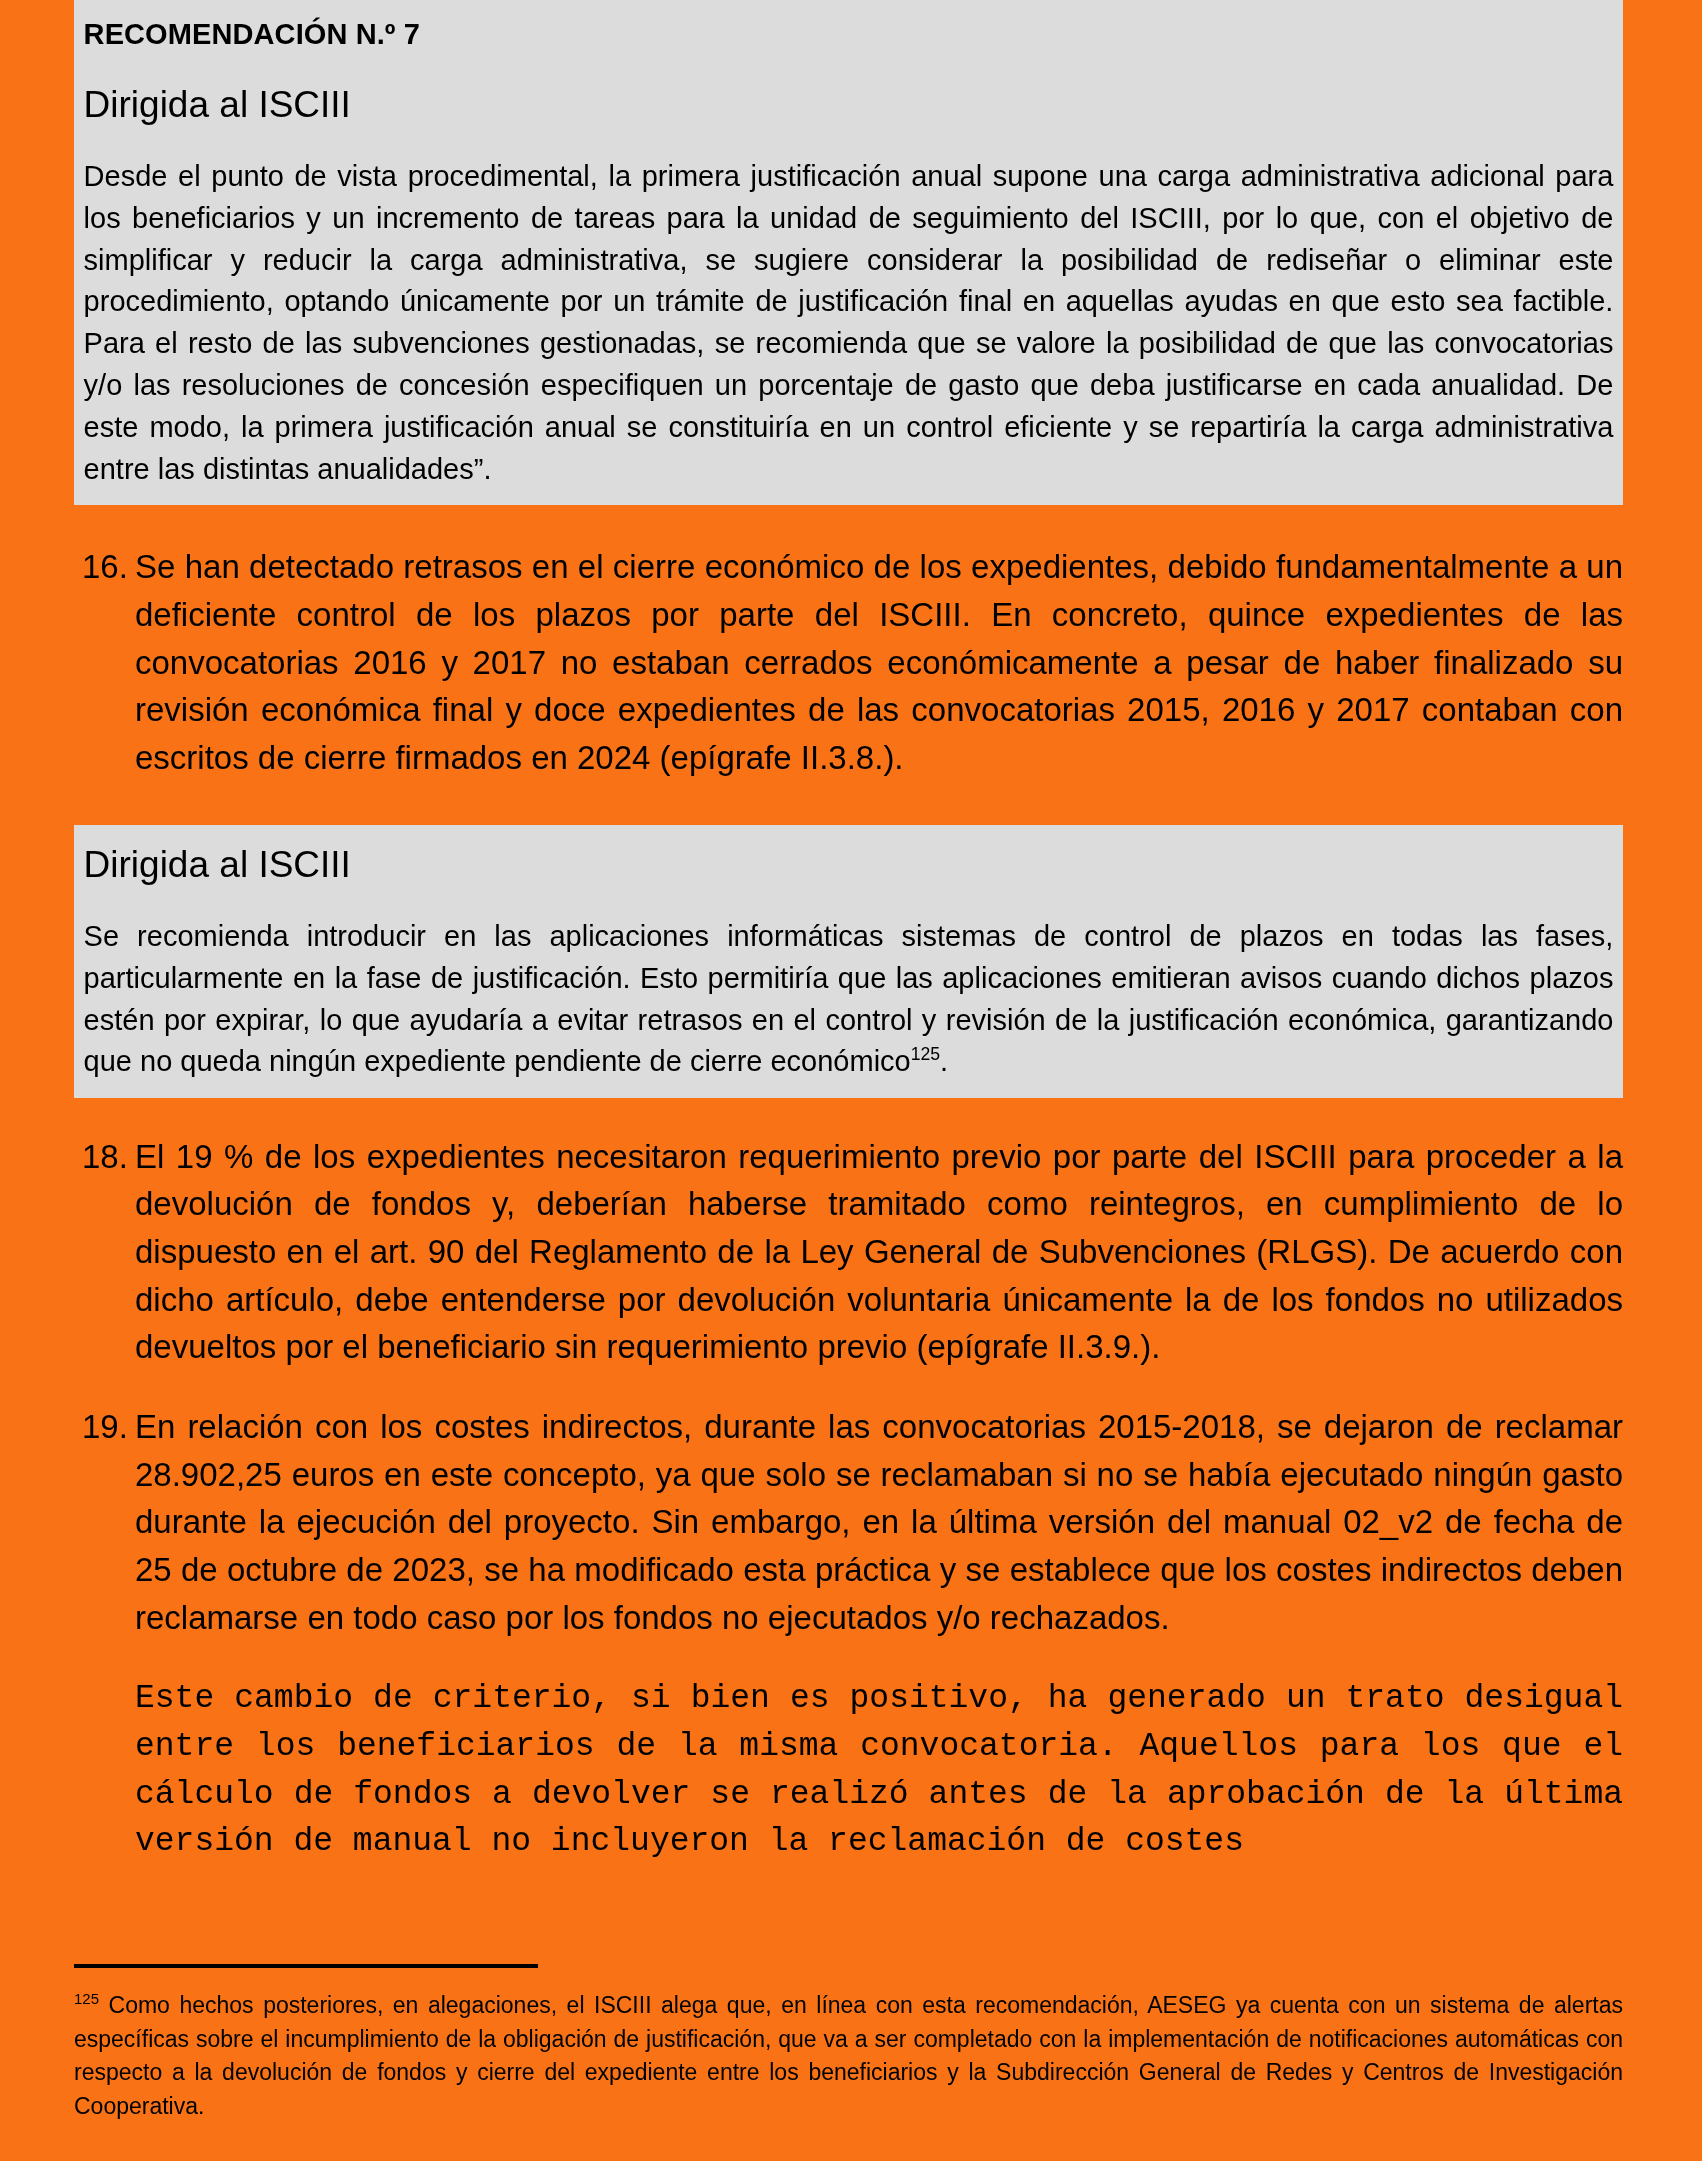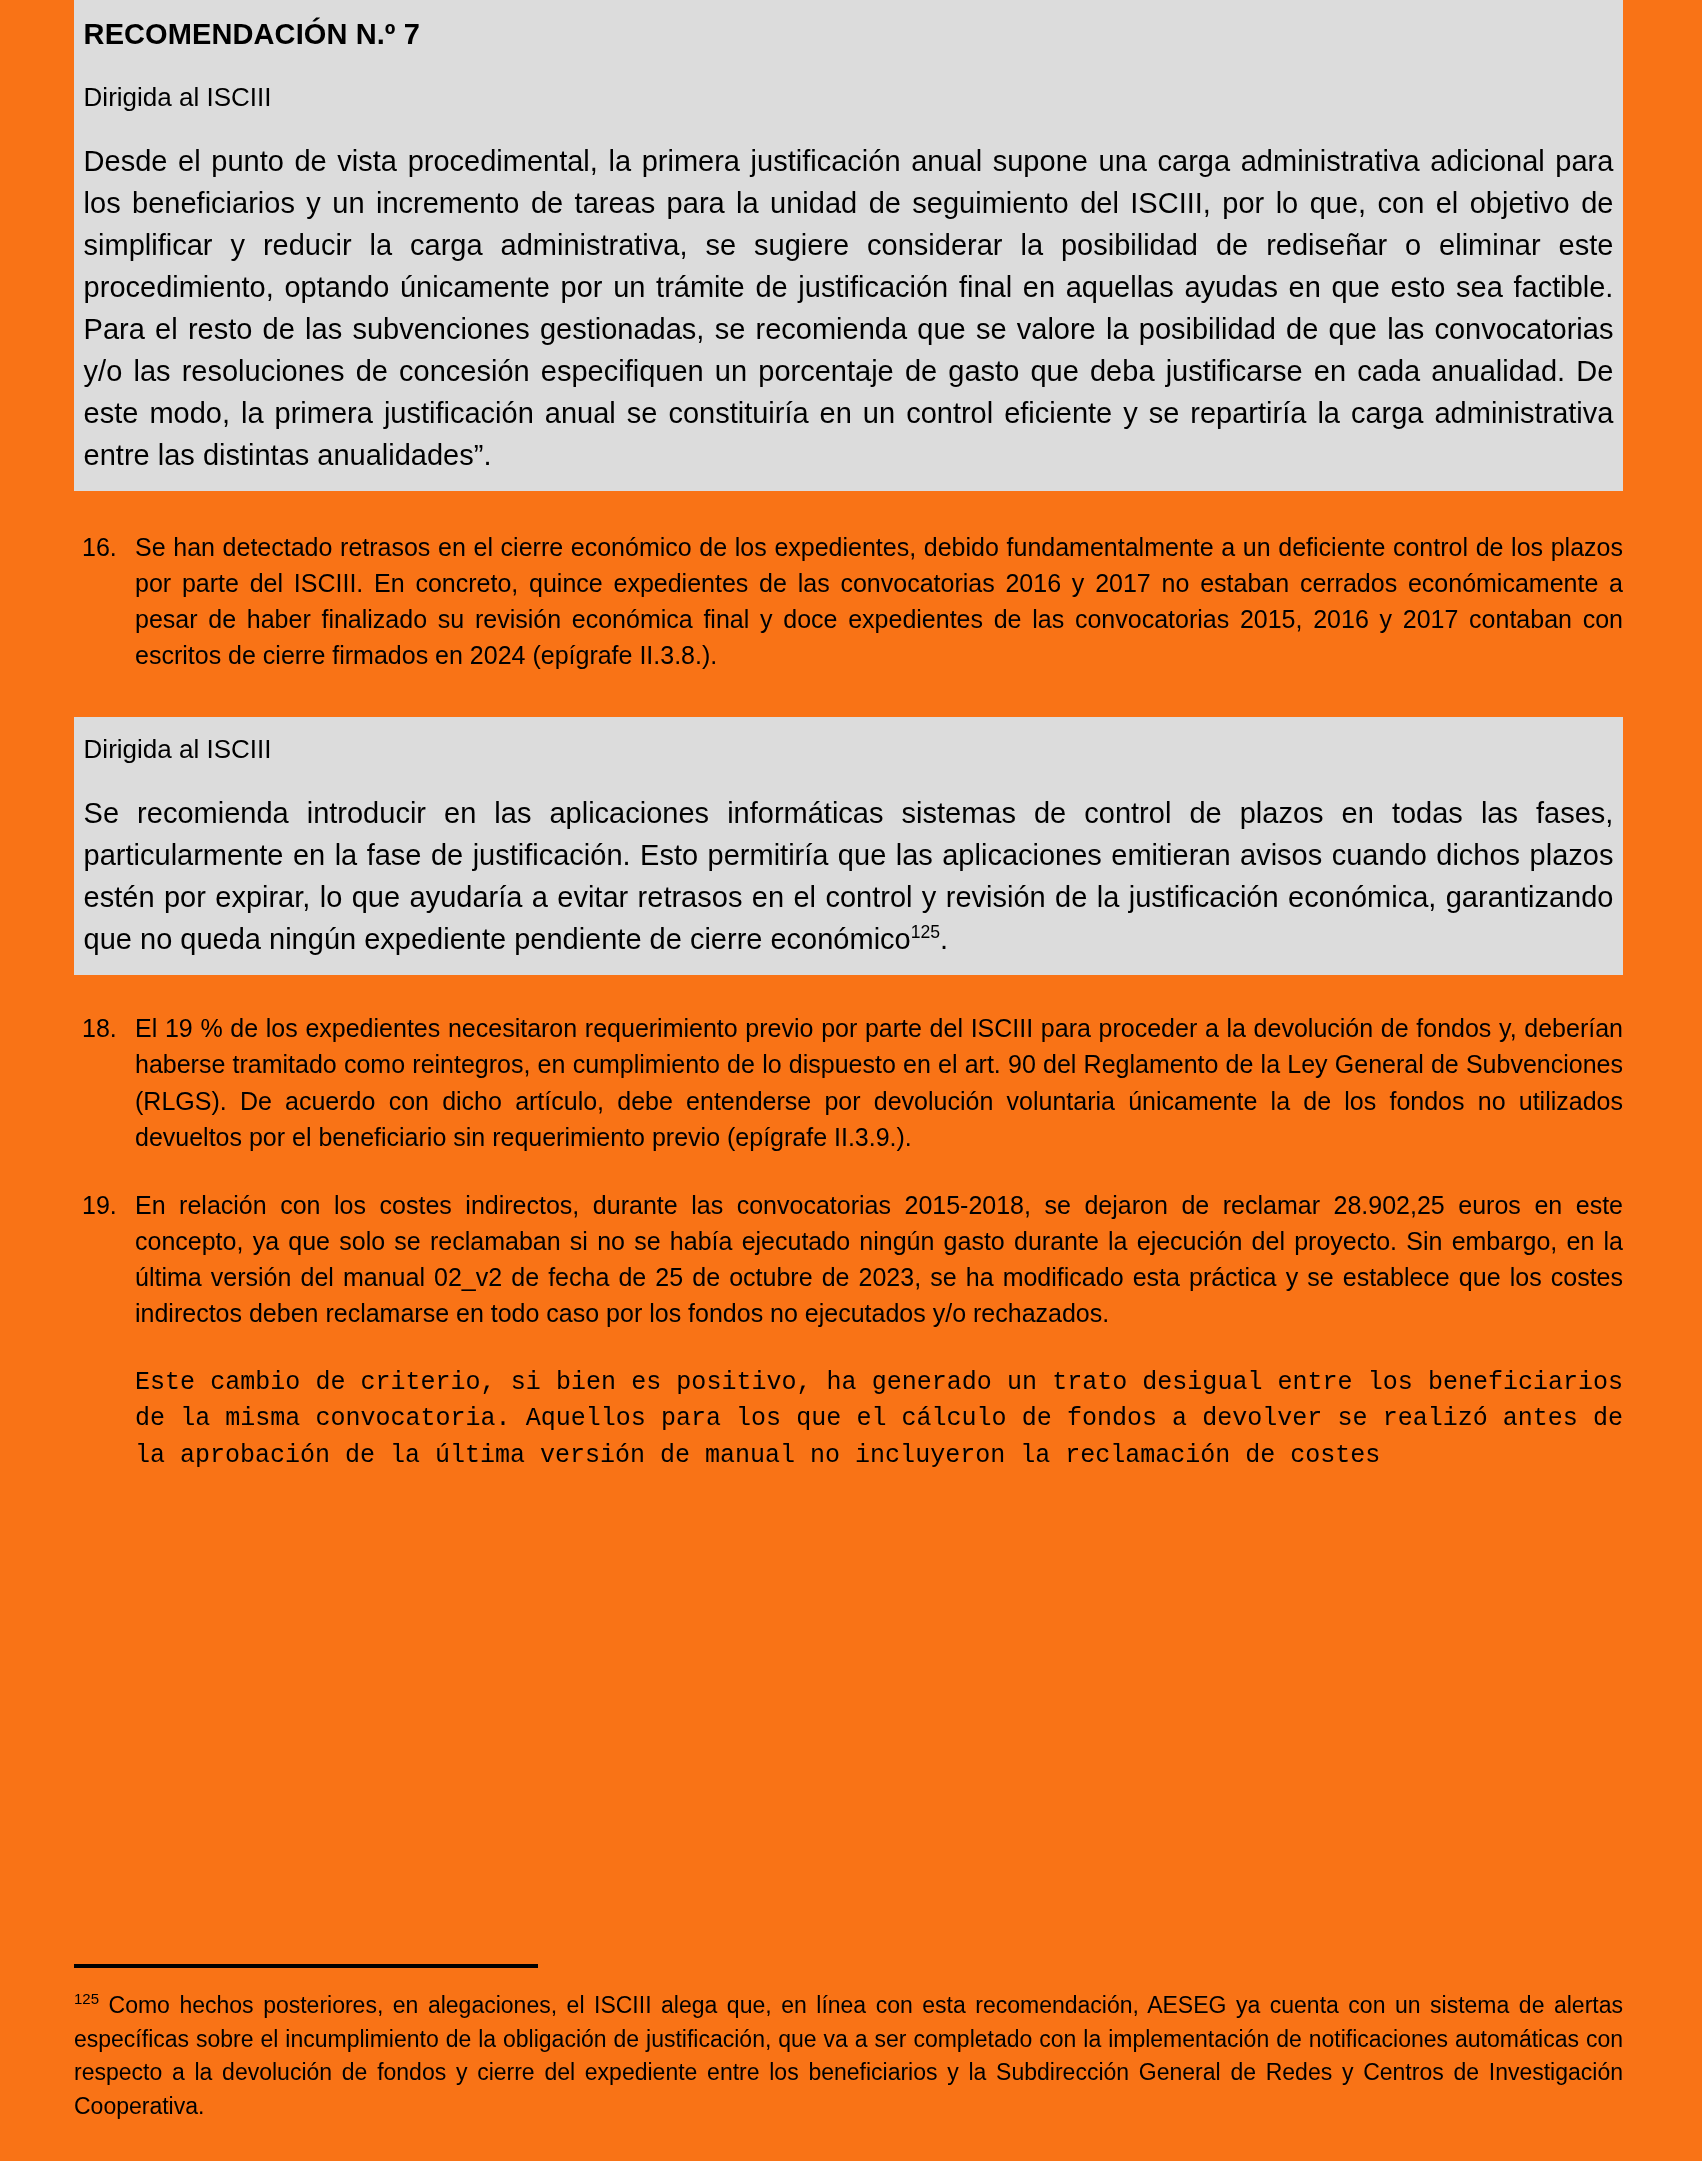--- a/index.html
+++ b/index.html
@@ -34,21 +34,21 @@
     width: 1549px;
   }
   .rec-title {
     font-size: 29px;
     font-weight: bold;
     line-height: 1.30;
     letter-spacing: 0.1px;
     margin: 0 0 27px 0;
   }
   .rec-sub {
-    font-size: 26px;
+    font-size: 37px;
     line-height: 1.30;
     margin: 0 0 27px 0;
   }
   .rec-body {
     font-size: 29px;
     line-height: 1.445;
     text-align: justify;
     text-justify: inter-word;
     margin: 0;
     hyphens: none;
@@ -56,21 +56,21 @@
   .rec-body sup {
     font-size: 17.6px;
     vertical-align: super;
     line-height: 0;
   }
 
   
   .num-item {
     display: flex;
     align-items: flex-start;
-    font-size: 25px;
+    font-size: 33px;
     line-height: 1.445;
     margin: 0;
   }
   .num-label {
     flex: 0 0 auto;
     width: 61px;
     text-align: left;
     padding-left: 8px;
     box-sizing: border-box;
   }

